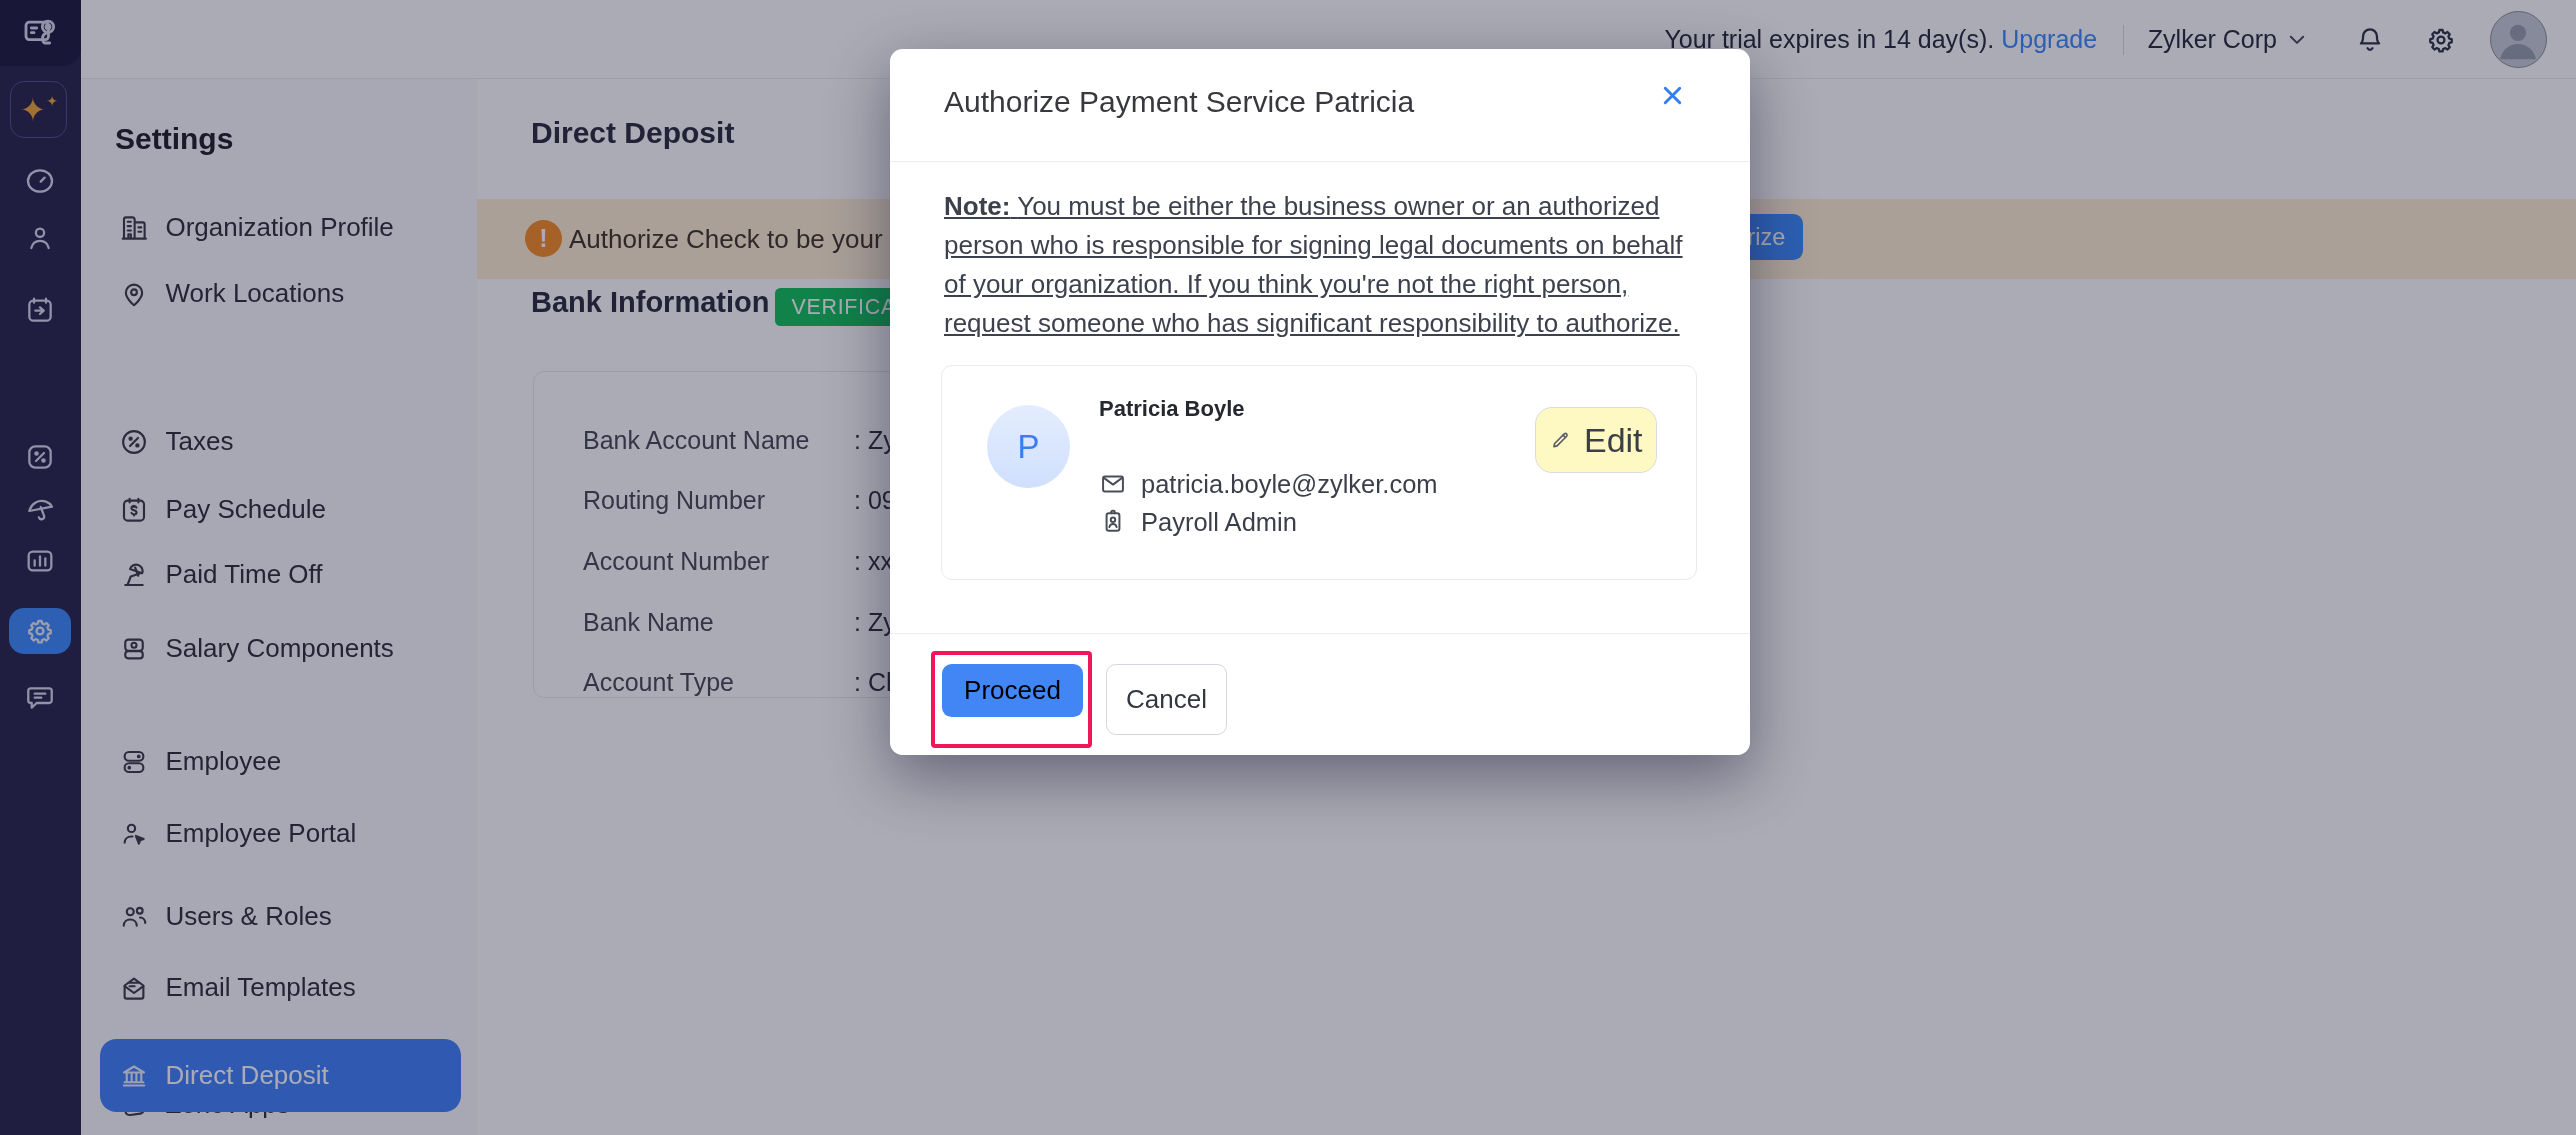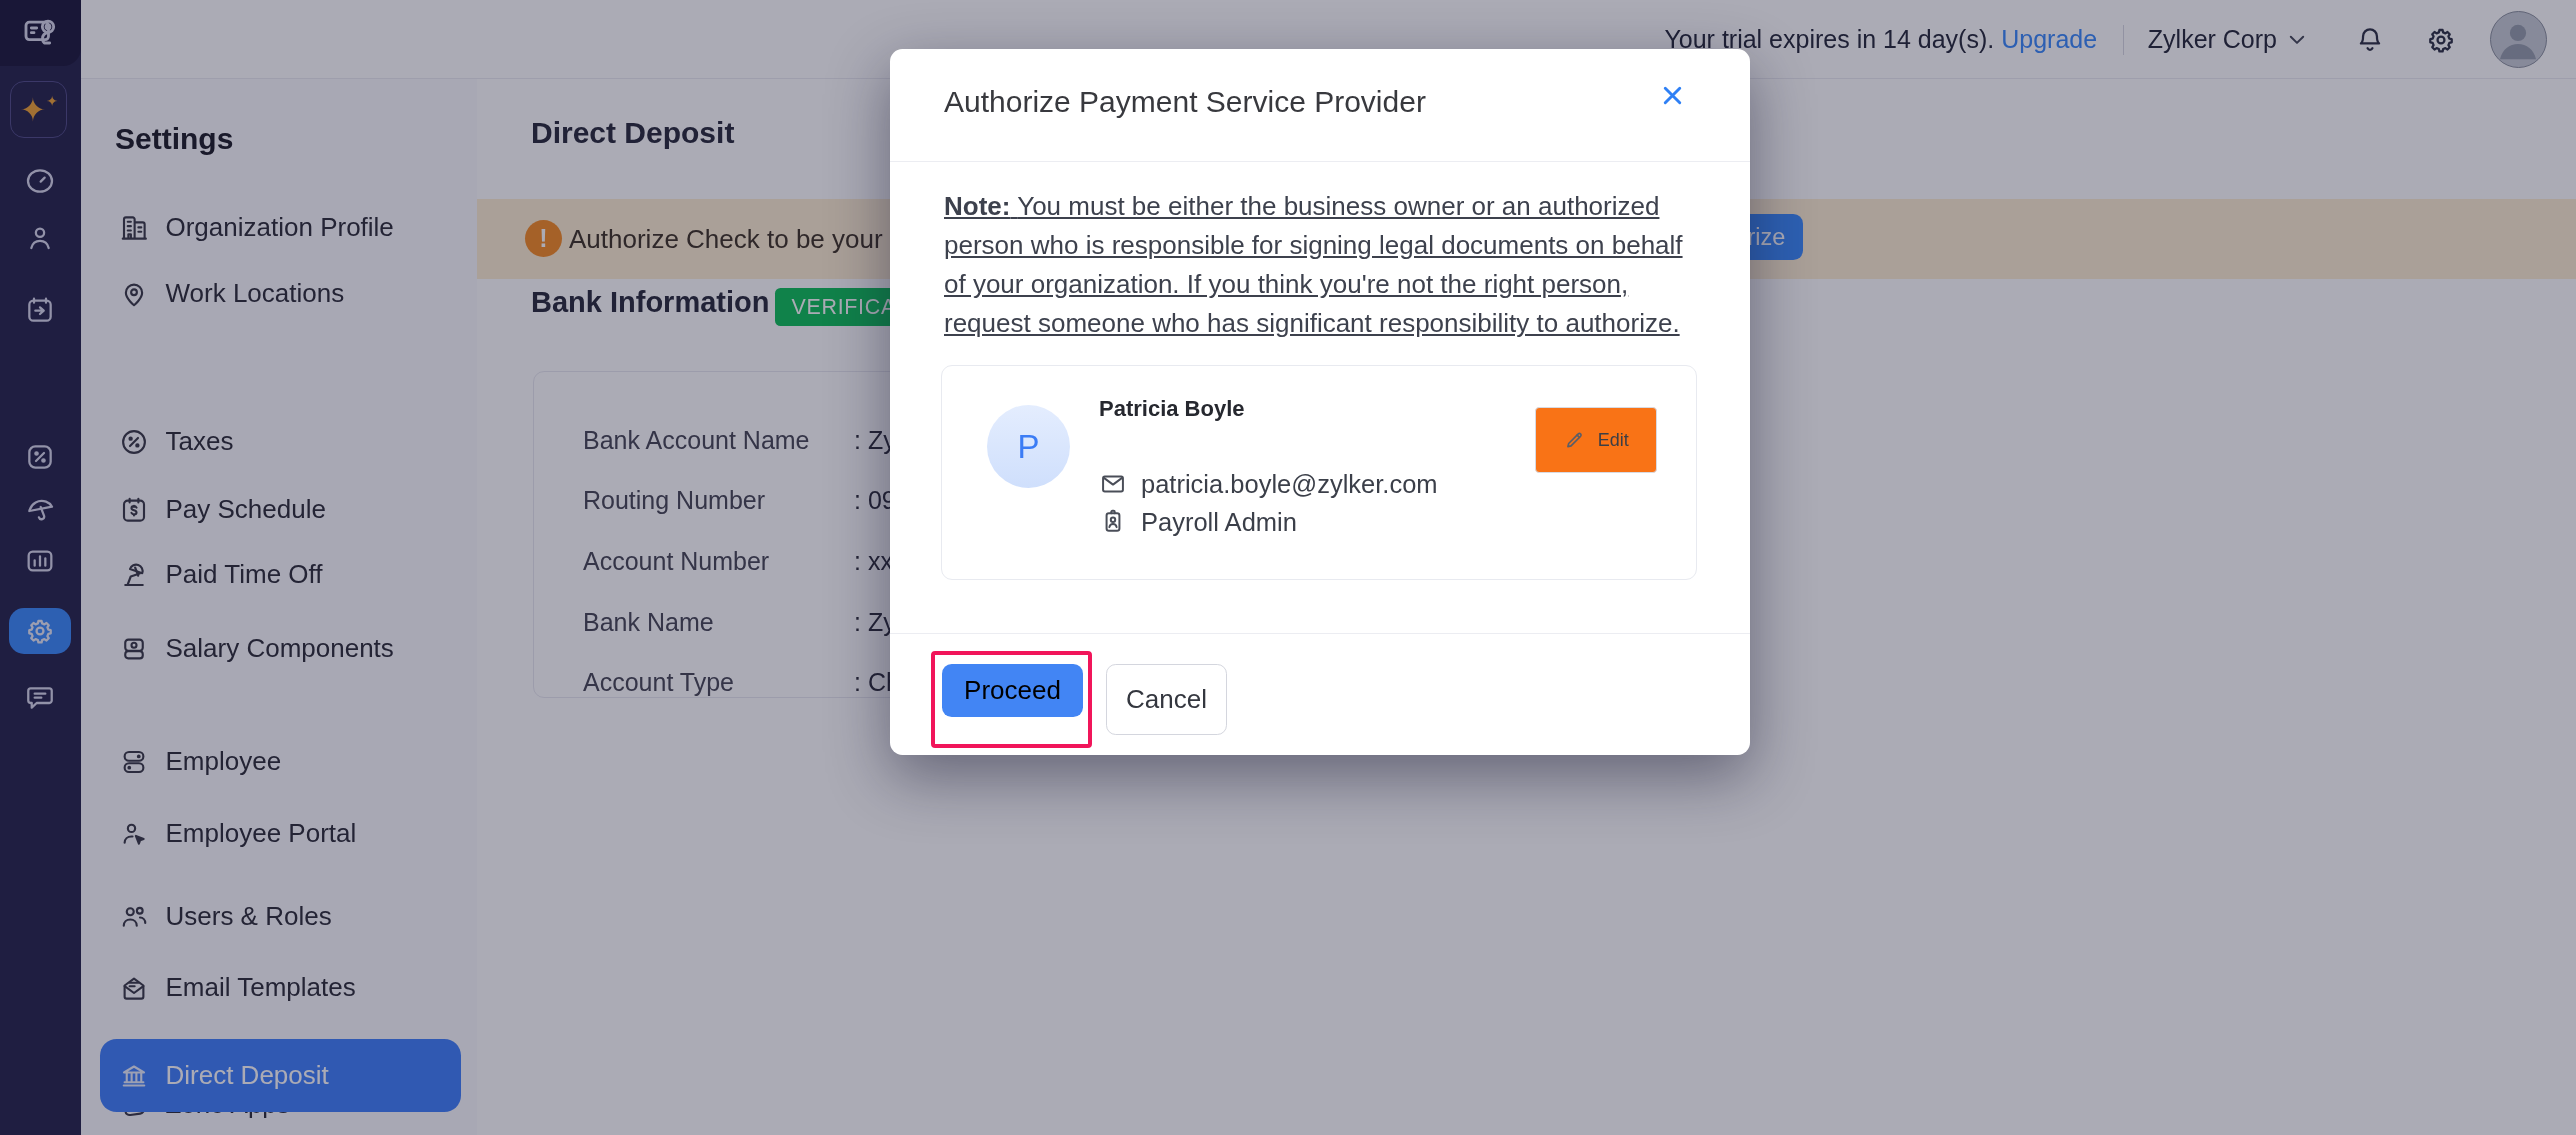--- a/index.html
+++ b/index.html
@@ -65,22 +65,22 @@
   .m-close{left:766px;top:30px;width:33px;height:33px;color:#2f80f5;cursor:pointer;display:flex;align-items:center;justify-content:center;}
   .m-hdiv{left:0;top:112px;width:860px;height:0.7px;background:#ecedf2;}
   .m-note{left:54px;top:138px;width:759px;font-size:26px;line-height:39px;color:#3d414d;text-decoration:underline;}
   .m-card{left:51px;top:316px;width:756px;height:215px;border:1.4px solid #e8eaf0;border-radius:11px;box-sizing:border-box;}
   .m-avatar{left:45px;top:39px;width:83px;height:83px;border-radius:50%;
             background:linear-gradient(180deg,#e4edfe,#cfdffc);color:#3b7cf5;font-size:33px;
             display:flex;align-items:center;justify-content:center;}
   .m-name{left:157px;top:30px;font-size:22px;font-weight:600;color:#26282f;}
   .m-row{left:157px;height:30px;display:flex;align-items:center;color:#3b3f49;font-size:25.5px;}
   .m-row .ric{width:28px;height:28px;margin-right:14px;color:#4a4e58;flex:0 0 auto;}
-  .m-edit{left:593px;top:41px;width:122px;height:66px;border:1.4px solid #d8dae2;border-radius:4px;box-sizing:border-box;
-          display:flex;align-items:center;justify-content:center;font-size:18px;color:#3b3e46;background:#f97316;cursor:pointer;}
+  .m-edit{left:593px;top:41px;width:122px;height:66px;border:1.4px solid #d8dae2;border-radius:17px;box-sizing:border-box;
+          display:flex;align-items:center;justify-content:center;font-size:34px;color:#3b3e46;background:#fef9c3;cursor:pointer;}
   .m-edit .ric{width:23.5px;height:23.5px;margin-right:11px;color:#5a5e68;}
   .m-fdiv{left:0;top:584px;width:860px;height:0.7px;background:#ecedf2;}
   .btn{display:flex;align-items:center;justify-content:center;font-size:26px;border-radius:9.7px;cursor:pointer;box-sizing:border-box;}
   .btn-proceed{left:52px;top:615px;width:141px;height:53px;background:#4285f4;color:#000000;}
   .btn-cancel{left:216px;top:615px;width:121px;height:71px;background:#fff;border:1.4px solid #d4d6de;color:#34373f;}
   .red-box{left:931px;top:651px;width:161px;height:97px;border:4.8px solid #f1155a;border-radius:4.1px;box-sizing:border-box;z-index:60;}
 </style>
 </head>
 <body>
 
@@ -298,21 +298,21 @@
   <div class="abs bk-label" style="top:531px">Account Number</div>
   <div class="abs bk-value" style="top:531px">: xx</div>
   <div class="abs bk-label" style="top:592px">Bank Name</div>
   <div class="abs bk-value" style="top:592px">: Zy</div>
   <div class="abs bk-label" style="top:652px">Account Type</div>
   <div class="abs bk-value" style="top:652px">: Ch</div>
 
   <div class="abs overlay"></div>
 
   <div class="abs modal">
-    <div class="abs m-title">Authorize Payment Service Provider</div>
+    <div class="abs m-title">Authorize Payment Service Patricia</div>
     <div class="abs m-close">
       <svg class="svgi" width="29" height="29" viewBox="0 0 24 24" style="stroke-width:2.4">
           <path d="M6 6l12 12M18 6 6 18"></path>
         </svg>
     </div>
     <div class="abs m-hdiv"></div>
 
     <div class="abs m-note">
       <div><b>Note:</b> <span>You must be either the business owner or an authorized</span></div>
       <div>person who is responsible for signing legal documents on behalf</div>

